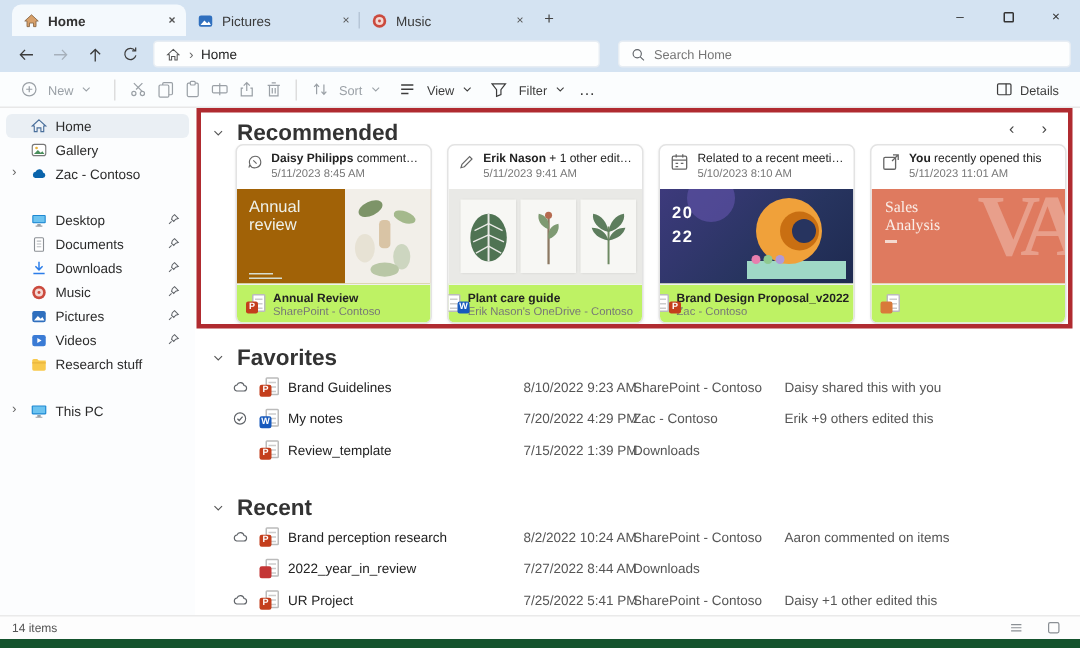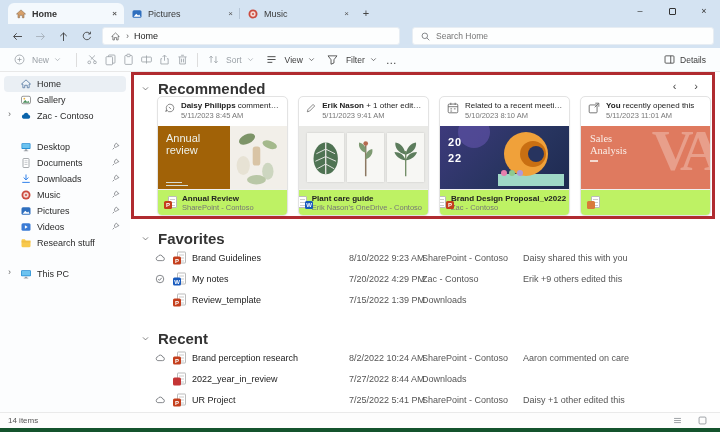--- a/index.html
+++ b/index.html
@@ -1,19 +1,19 @@
 <!DOCTYPE html>
 <html><head>
 <meta charset="utf-8">
 <style>
   * { margin:0; padding:0; box-sizing:border-box; }
   html,body { width:720px; height:432px; overflow:hidden; }
   body { font-family:"Liberation Sans","DejaVu Sans",sans-serif; font-size:9px; color:#222; background:#fff; }
   svg { display:block; }
-  .window { position:relative; width:720px; height:432px; background:#fff; border-bottom:4px solid #14532d; overflow:hidden; }
+  .window { position:relative; width:720px; height:432px; background:#fff; border-bottom:6px solid #14532d; overflow:hidden; }
 
   
   .tabbar { position:absolute; top:0; left:0; right:0; height:24px; background:#d4e3f2; display:flex; align-items:flex-end; padding-left:8px; }
   .tab { width:116px; height:21px; display:flex; align-items:center; gap:5px; padding:0 7px; border-radius:6px 6px 0 0; color:#333; position:relative; }
   .tab.active { background:#f4f9fd; font-weight:bold; }
   .tab:not(.active){ color:#3a3a3a; }
   .tab .sep { position:absolute; right:0; top:5px; height:11px; width:1px; background:#b6c6d7; }
   .tab-close { margin-left:auto; font-size:8px; color:#555; cursor:default; }
   .newtab-btn { width:20px; height:20px; display:flex; align-items:center; justify-content:center; font-size:11px; color:#444; margin-bottom:1px; }
   .win-controls { position:absolute; right:0; top:0; height:22px; display:flex; }
@@ -690,21 +690,21 @@
           <span class="page">
             <i></i>
             <i></i>
             <i></i>
           </span>
           <span class="badge badge-ppt">P</span>
         </span>
       <span class="cell c-name">Brand perception research</span>
       <span class="cell c-date">8/2/2022 10:24 AM</span>
       <span class="cell c-loc">SharePoint - Contoso</span>
-      <span class="cell c-act">Aaron commented on care</span>
+      <span class="cell c-act">Aaron commented on items</span>
     </div>
 
     <div class="rowline" style="top:297px;">
       <span class="cell c-ficon file-ic">
           <span class="page">
             <i></i>
             <i></i>
             <i></i>
           </span>
           <span class="badge badge-pdf"></span>

